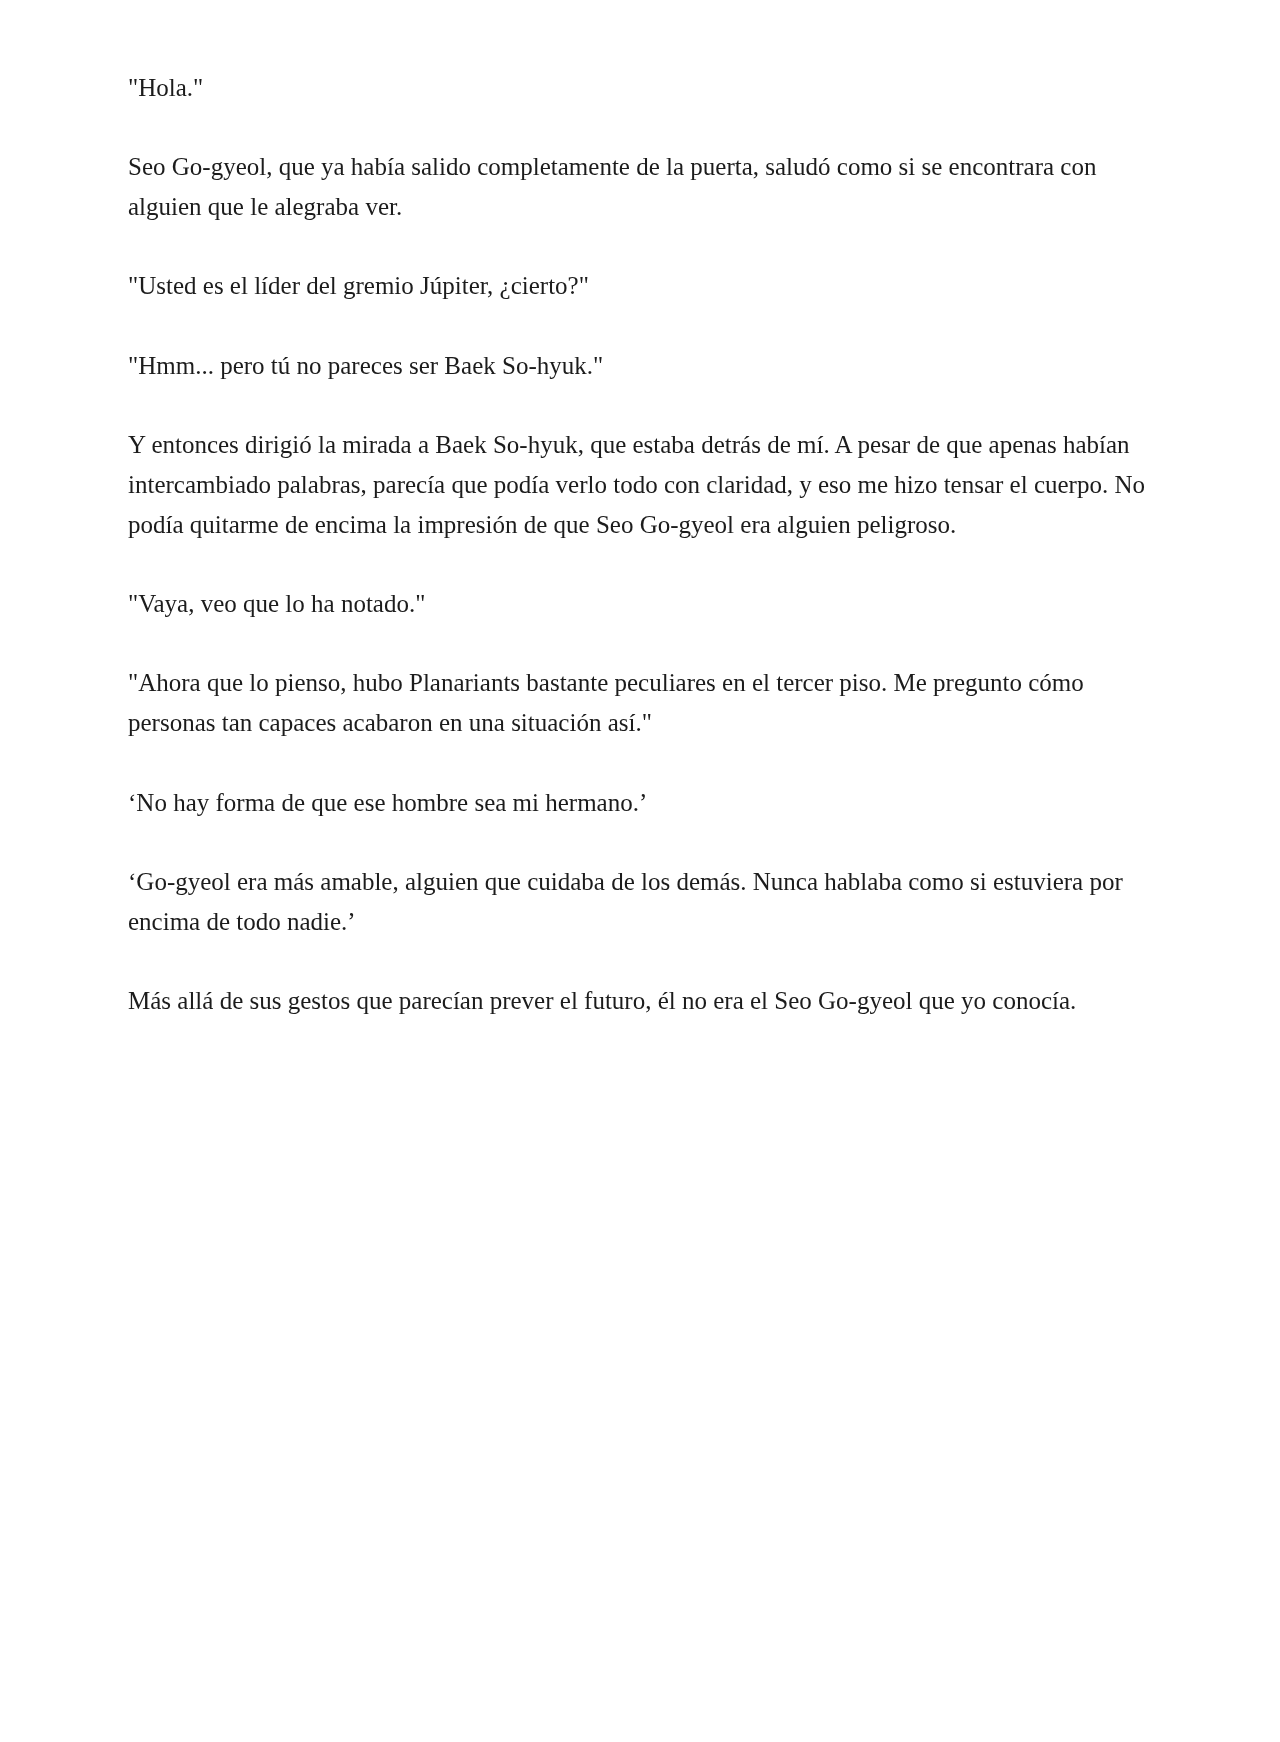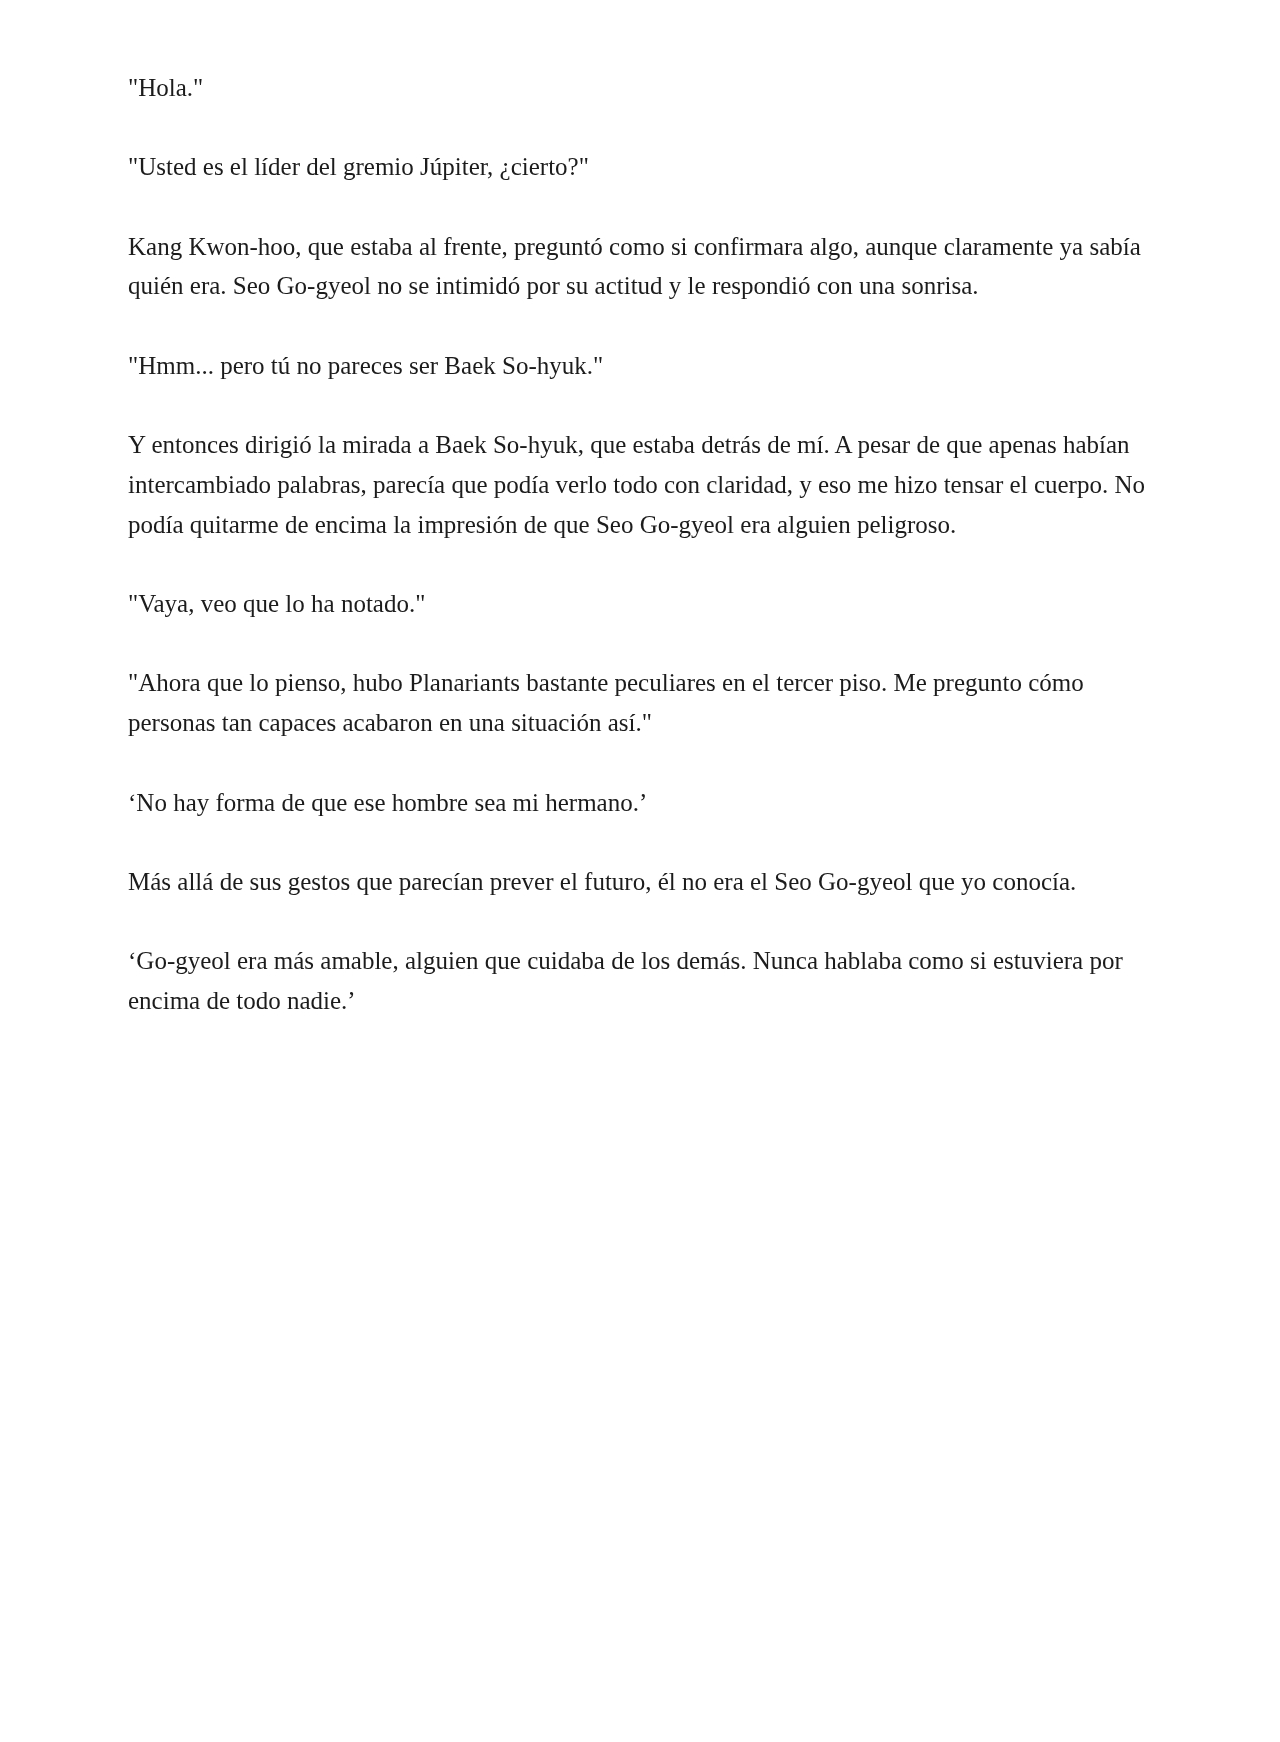--- a/index.html
+++ b/index.html
@@ -32,23 +32,23 @@
     margin: 0 0 39.7px 0;
     padding: 0;
   }
 </style>
 </head>
 <body>
 
 <div class="page">
   <div class="article">
     <p>"Hola."</p>
+    <p>Seo Go-gyeol, que ya había salido completamente de la puerta, saludó como si se encontrara con alguien que le alegraba ver.</p>
     <p>"Usted es el líder del gremio Júpiter, ¿cierto?"</p>
-    <p>Kang Kwon-hoo, que estaba al frente, preguntó como si confirmara algo, aunque claramente ya sabía quién era. Seo Go-gyeol no se intimidó por su actitud y le respondió con una sonrisa.</p>
     <p>"Hmm... pero tú no pareces ser Baek So-hyuk."</p>
     <p>Y entonces dirigió la mirada a Baek So-hyuk, que estaba detrás de mí. A pesar de que apenas habían intercambiado palabras, parecía que podía verlo todo con claridad, y eso me hizo tensar el cuerpo. No podía quitarme de encima la impresión de que Seo Go-gyeol era alguien peligroso.</p>
     <p>"Vaya, veo que lo ha notado."</p>
     <p>"Ahora que lo pienso, hubo Planariants bastante peculiares en el tercer piso. Me pregunto cómo personas tan capaces acabaron en una situación así."</p>
     <p>‘No hay forma de que ese hombre sea mi hermano.’</p>
+    <p>‘Go-gyeol era más amable, alguien que cuidaba de los demás. Nunca hablaba como si estuviera por encima de todo nadie.’</p>
     <p>Más allá de sus gestos que parecían prever el futuro, él no era el Seo Go-gyeol que yo conocía.</p>
-    <p>‘Go-gyeol era más amable, alguien que cuidaba de los demás. Nunca hablaba como si estuviera por encima de todo nadie.’</p>
   </div>
 </div>
 
 </body></html>

